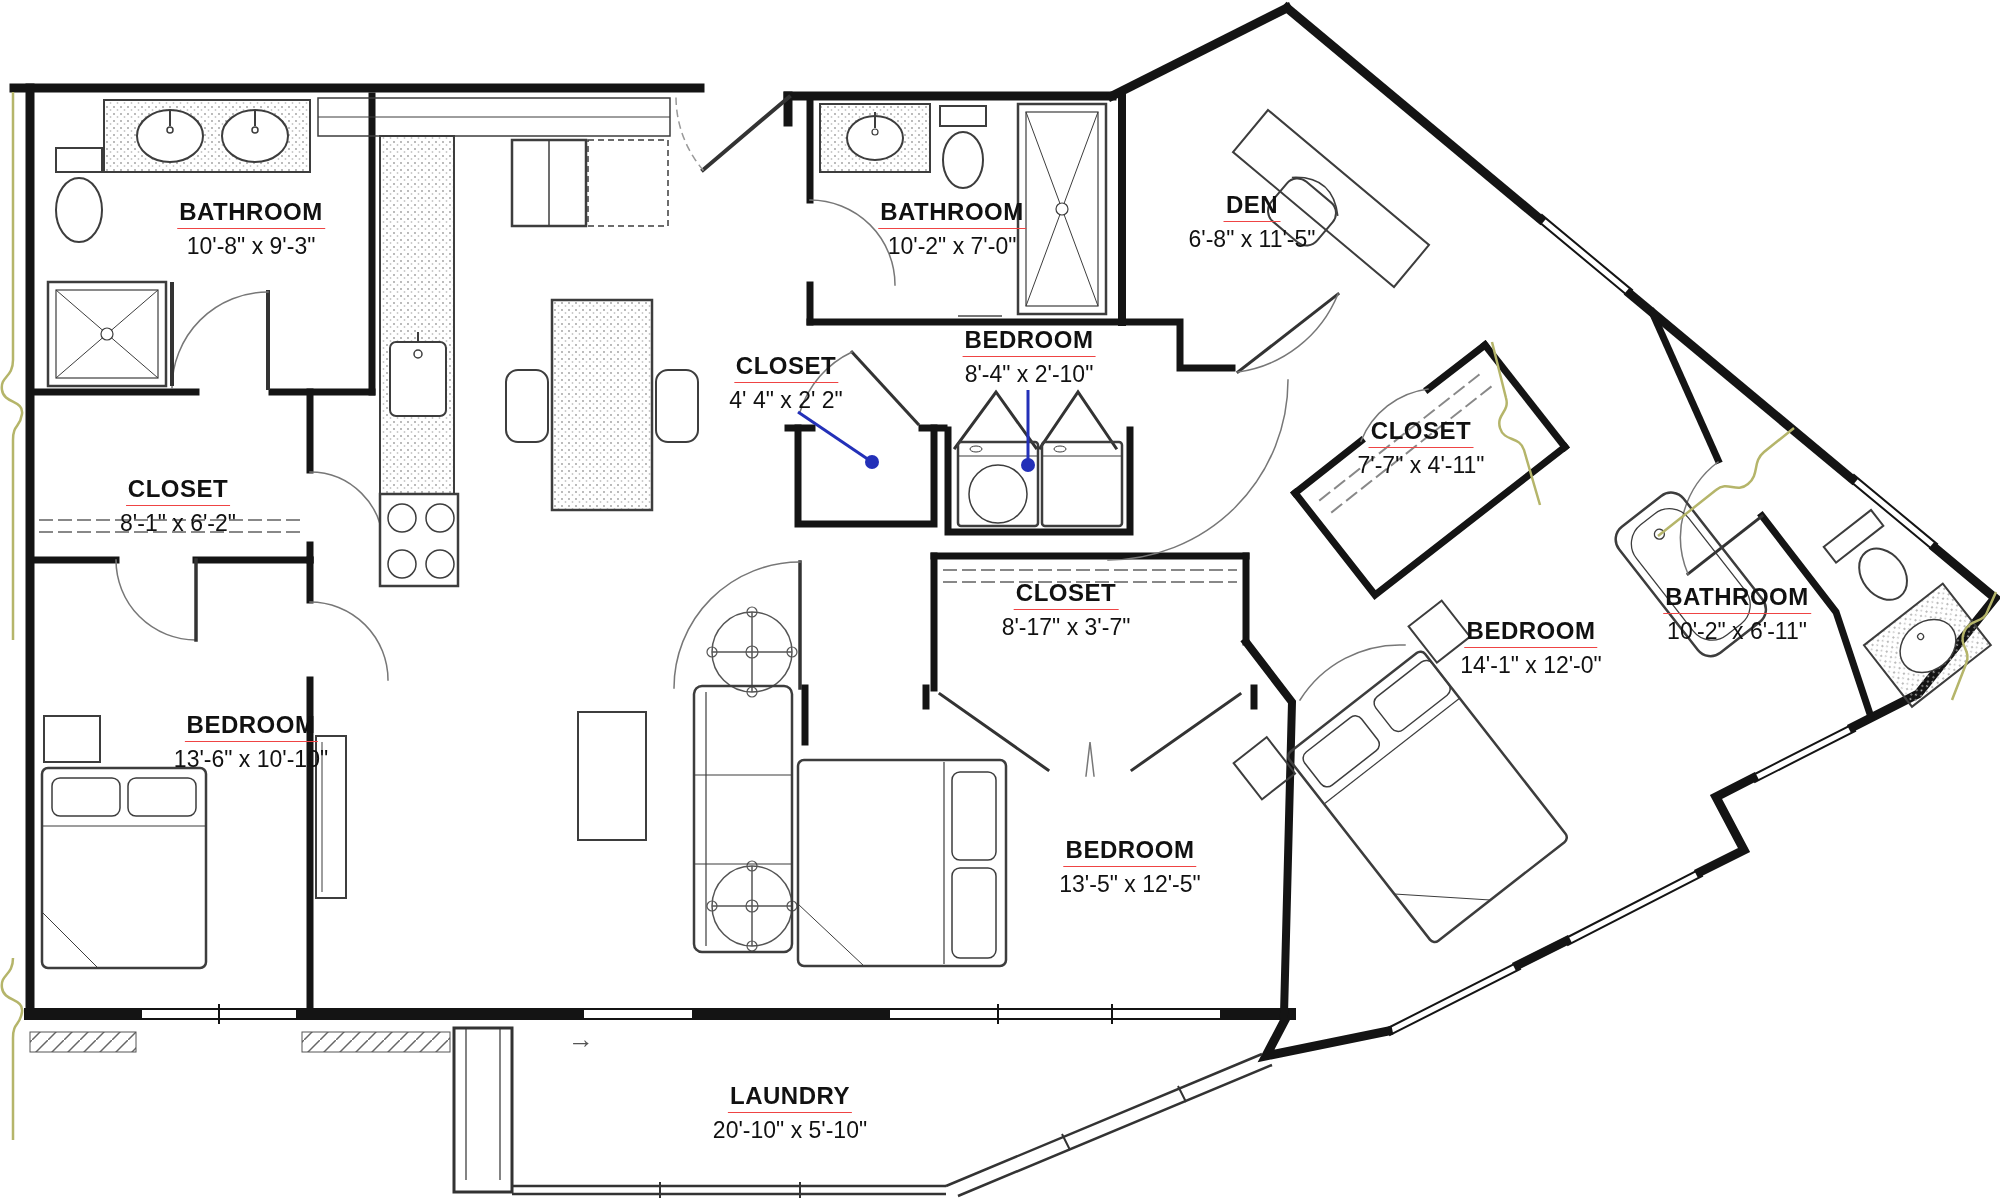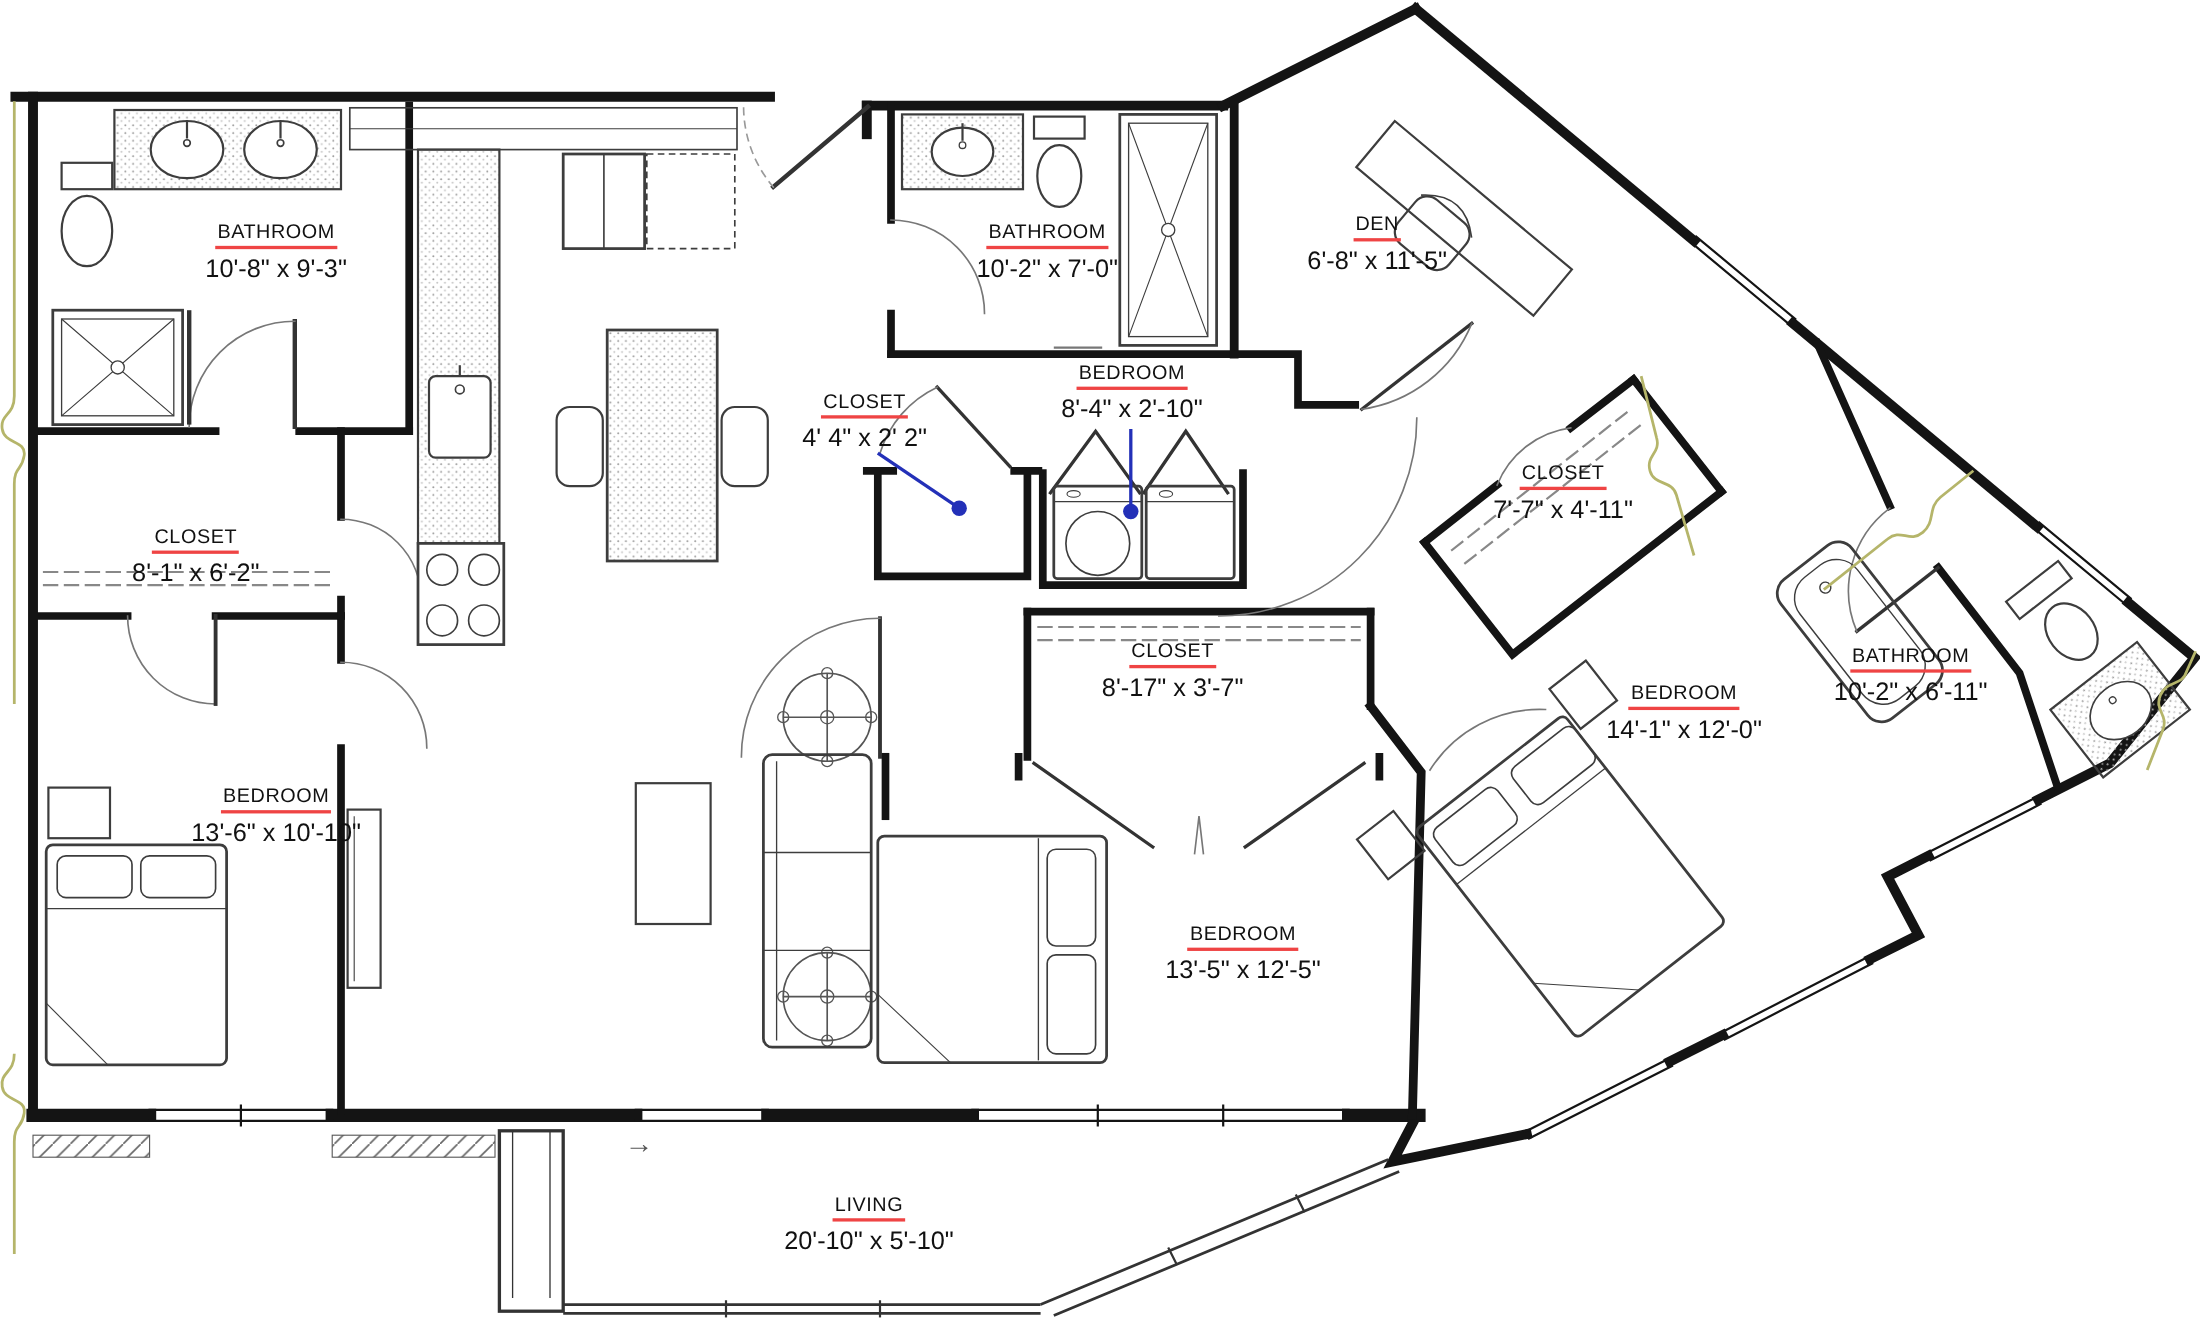--- a/index.html
+++ b/index.html
@@ -1,22 +1,22 @@
 <!DOCTYPE html>
 <html><head>
 <meta charset="utf-8">
 <style>
   html,body{margin:0;padding:0;background:#ffffff;}
   #stage{position:relative;width:2000px;height:1198px;background:#fff;overflow:hidden;
          font-family:"Liberation Sans",sans-serif;}
   #plan-svg{position:absolute;left:0;top:0;}
   .room-label{position:absolute;transform:translate(-50%,-50%);text-align:center;
               white-space:nowrap;color:#111;z-index:5;}
-  .room-name{display:inline-block;font-size:18px;font-weight:400;letter-spacing:.5px;
-             border-bottom:3px solid #ef4444;padding:0 2px 2px;}
+  .room-name{display:inline-block;font-size:24px;font-weight:700;letter-spacing:.5px;
+             border-bottom:1px solid #ef4444;padding:0 2px 2px;}
   .room-dims{font-size:23px;font-weight:400;margin-top:4px;}
   .door-arrow{position:absolute;font-size:26px;color:#555;z-index:4;}
 </style>
 </head>
 <body>
 
 <div id="stage">
 
 <svg id="plan-svg" width="2000" height="1198" viewBox="0 0 2000 1198">
   <defs>
@@ -333,18 +333,18 @@
   </div>
   <div class="room-label" style="left:1737px;top:614px">
     <div class="room-name">BATHROOM</div>
     <div class="room-dims">10'-2" x 6'-11"</div>
   </div>
   <div class="room-label" style="left:1130px;top:867px">
     <div class="room-name">BEDROOM</div>
     <div class="room-dims">13'-5" x 12'-5"</div>
   </div>
   <div class="room-label" style="left:790px;top:1113px">
-    <div class="room-name">LIVING</div>
+    <div class="room-name">LAUNDRY</div>
     <div class="room-dims">20'-10" x 5'-10"</div>
   </div>
 
   <div class="door-arrow" style="left:568px;top:1024px">→</div>
 </div>
 
 </body></html>

